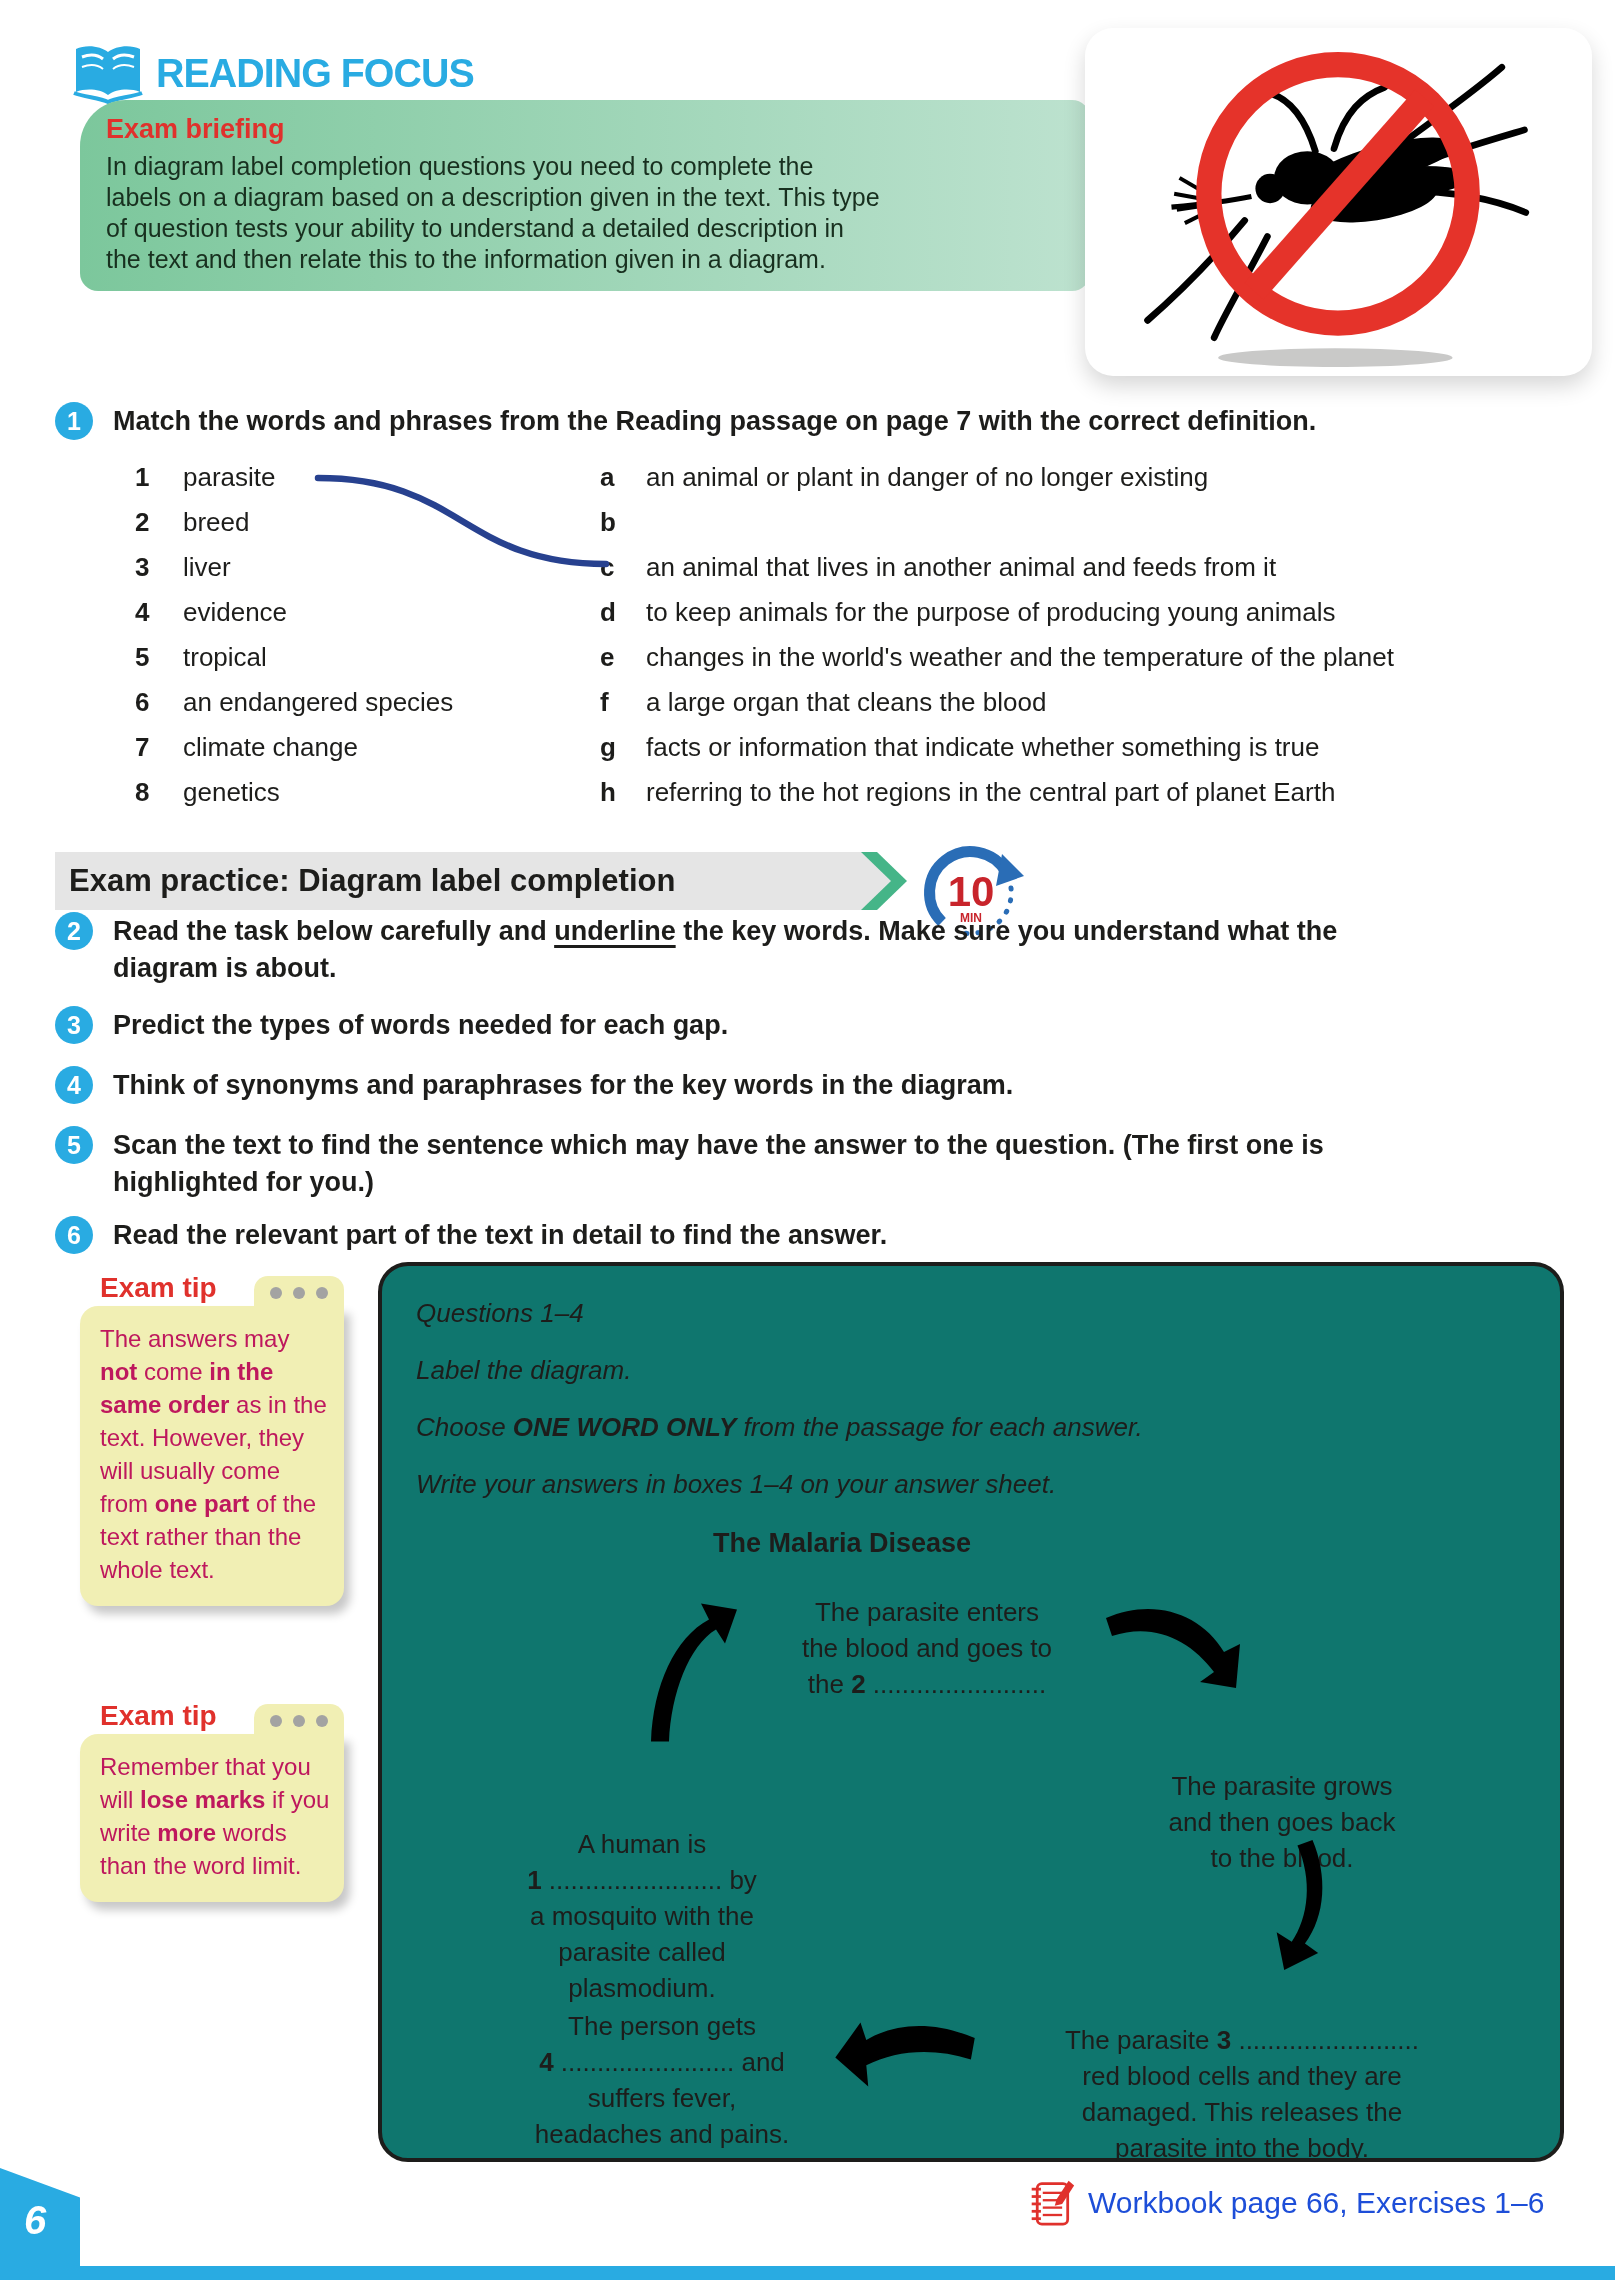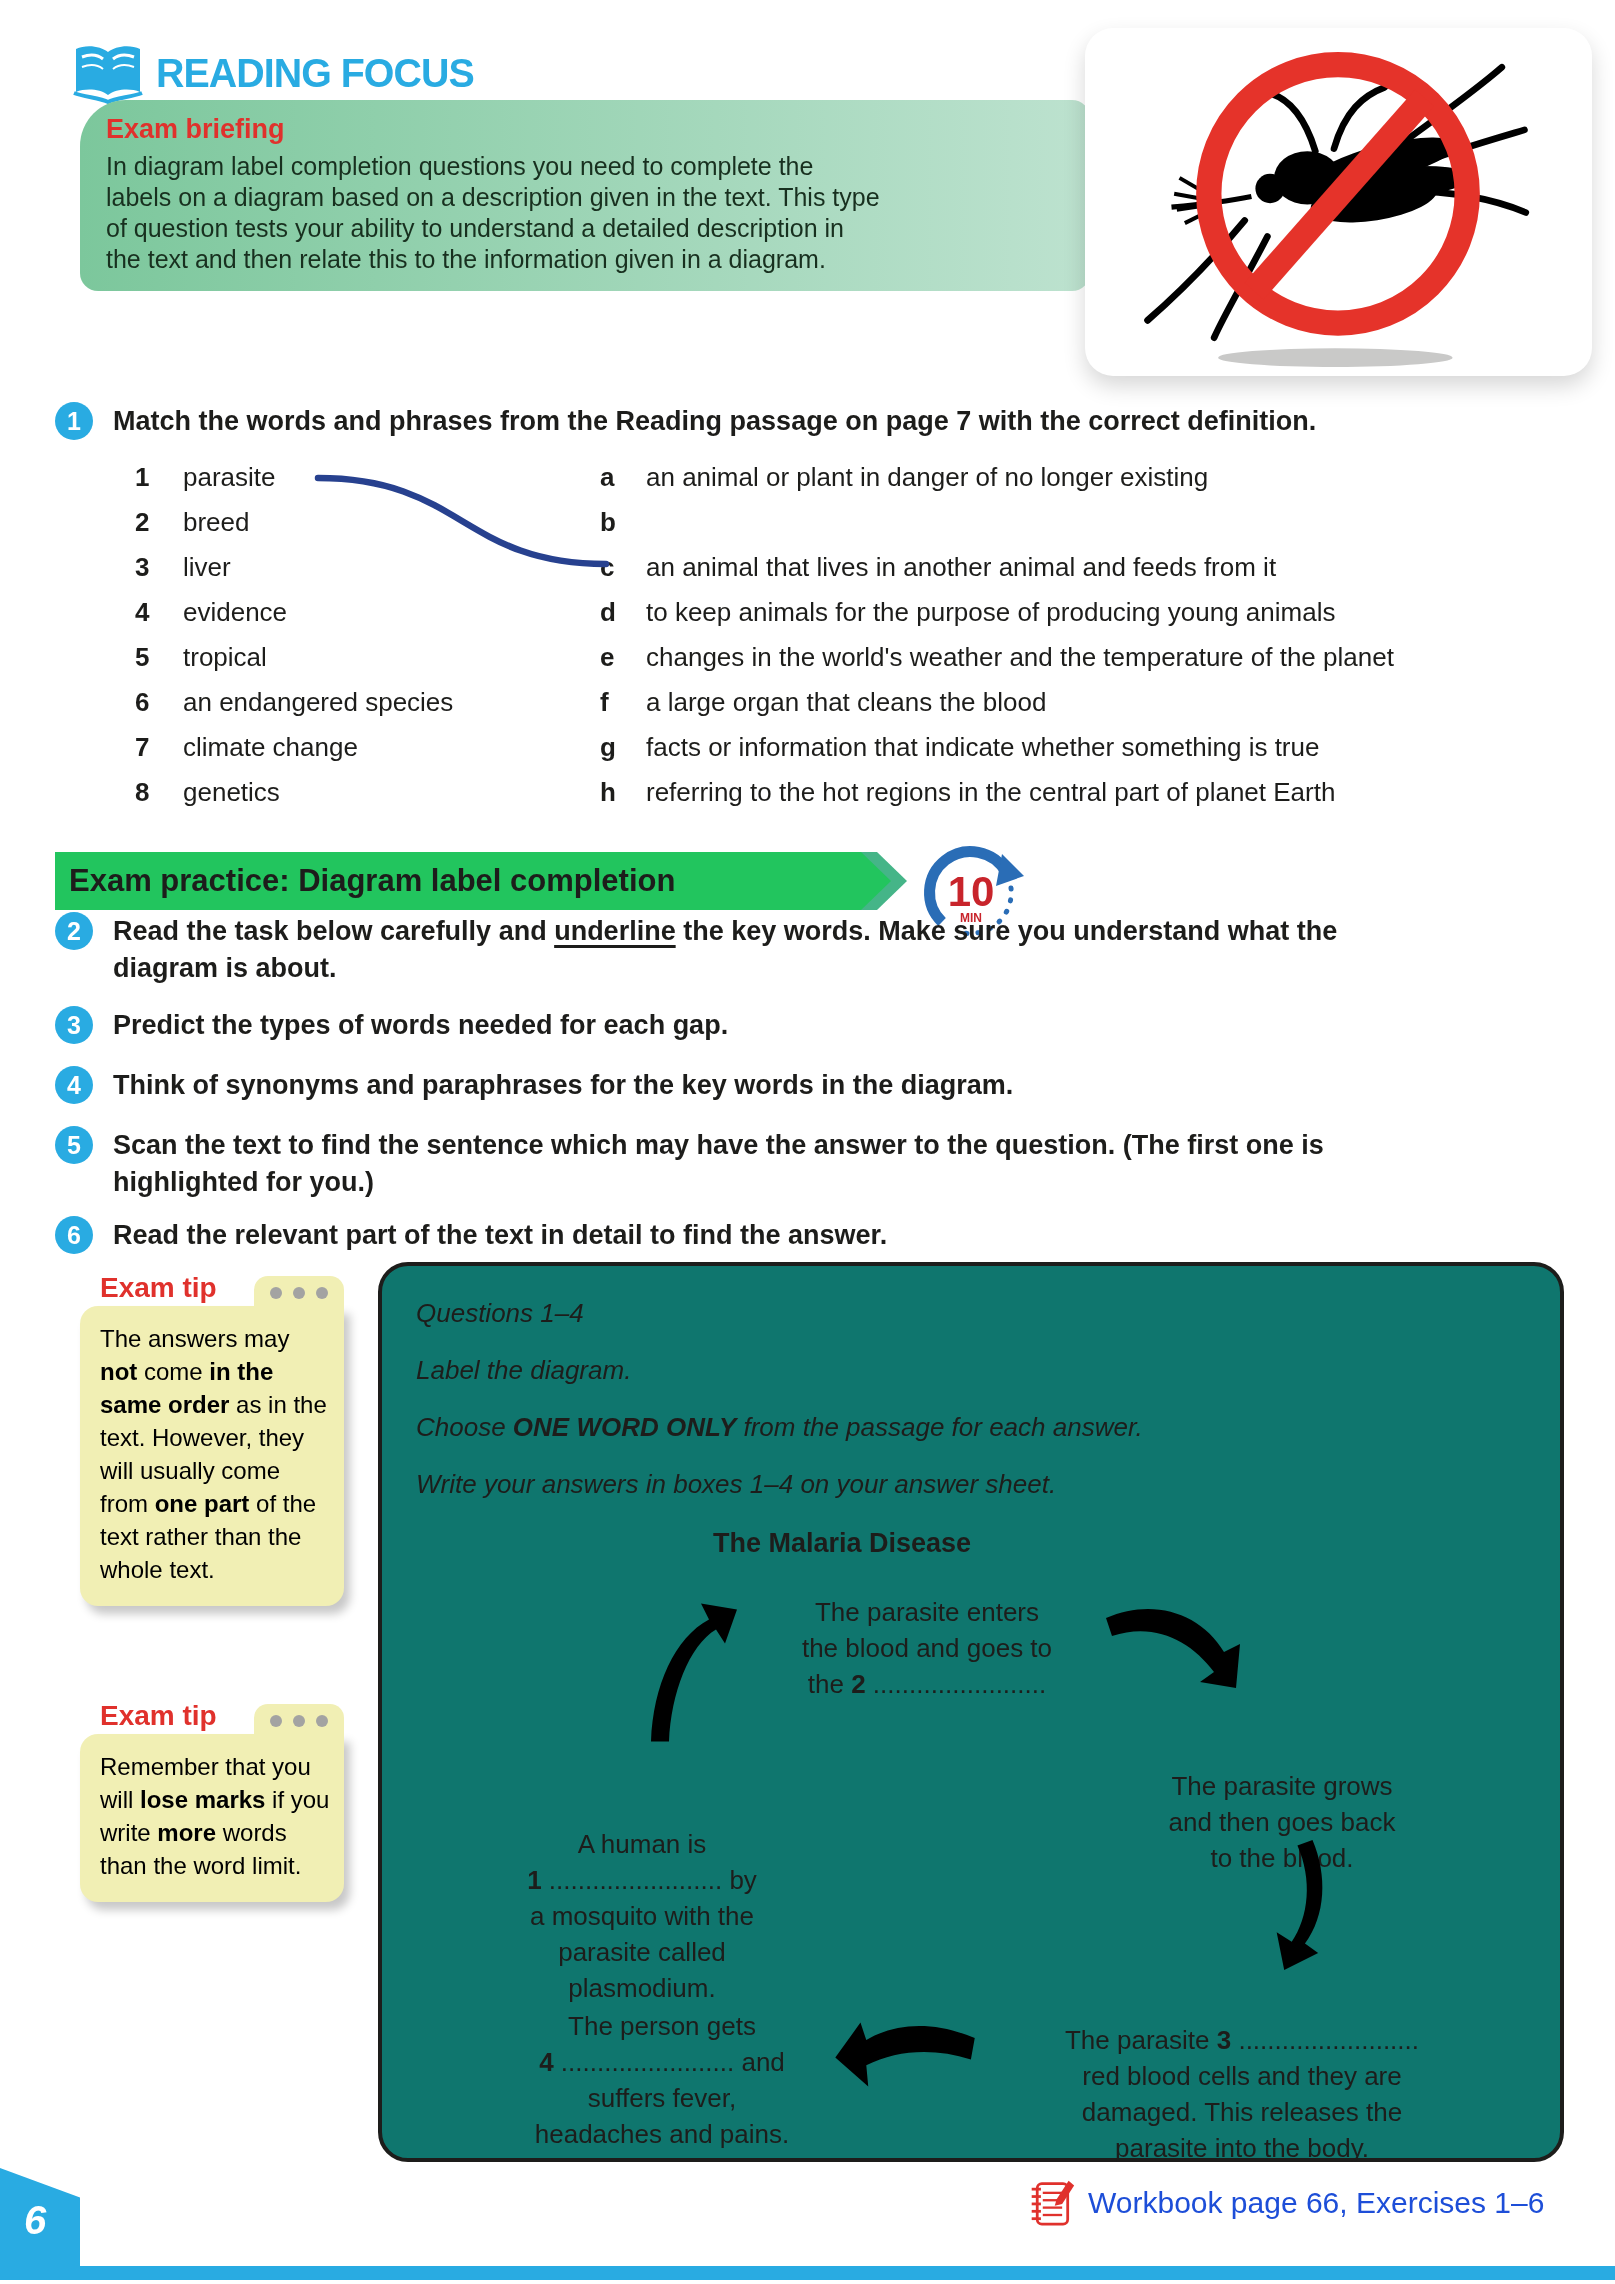--- a/index.html
+++ b/index.html
@@ -35,34 +35,34 @@
   .mcol.l{left:135px;} .mcol.r{left:600px;}
   .mrow{height:45px;display:flex;align-items:center;font-size:26px;}
   .mcol.l .key{font-weight:bold;width:48px;flex:none;}
   .mcol.r .key{font-weight:bold;width:46px;flex:none;}
   .curve{position:absolute;left:312px;top:462px;}
 
   
   .practice{position:absolute;left:55px;top:852px;width:852px;height:58px;}
   .chev-dark{position:absolute;inset:0;background:#45b588;
              clip-path:polygon(0 0,calc(100% - 30px) 0,100% 50%,calc(100% - 30px) 100%,0 100%);}
-  .chev-light{position:absolute;left:0;top:0;width:calc(100% - 16px);height:100%;background:#22c55e;
+  .chev-light{position:absolute;left:0;top:0;width:calc(100% - 16px);height:100%;background:#e5e5e5;
              clip-path:polygon(0 0,calc(100% - 30px) 0,100% 50%,calc(100% - 30px) 100%,0 100%);
              display:flex;align-items:center;padding-left:14px;box-sizing:border-box;
              font-size:31px;font-weight:bold;color:#1d1d1b;}
   .timer{position:absolute;left:918px;top:828px;}
 
   
   .tip{position:absolute;left:80px;width:264px;}
   .tip-head{display:flex;align-items:flex-end;}
   .tip-title{color:#e0312c;font-weight:bold;font-size:28px;padding:0 4px 2px 20px;white-space:nowrap;}
   .tip-tab{margin-left:auto;background:#f1efb4;border-radius:14px 14px 0 0;padding:11px 16px 7px;display:flex;gap:11px;}
   .dot{width:12px;height:12px;border-radius:50%;background:#a3a3a2;}
   .tip-box{background:#f1efb4;border-radius:18px 0 18px 18px;padding:16px 14px 20px 20px;
-           font-size:24px;line-height:33px;color:#000000;box-shadow:6px 8px 10px rgba(0,0,0,.22);}
+           font-size:24px;line-height:33px;color:#be185d;box-shadow:6px 8px 10px rgba(0,0,0,.22);}
   .b{font-weight:bold;}
 
   
   .taskbox{position:absolute;left:378px;top:1262px;width:1186px;height:900px;box-sizing:border-box;
            border:4px solid #1d1d1b;border-radius:30px;background:#0f766e;}
   .q{position:absolute;left:34px;font-style:italic;font-size:26px;white-space:nowrap;}
   .dtitle{position:absolute;left:160px;top:262px;width:600px;text-align:center;font-weight:bold;font-size:27px;}
   .blk{position:absolute;text-align:center;font-size:26px;line-height:36px;}
   .num{font-weight:bold;}
   .arrow{position:absolute;}

